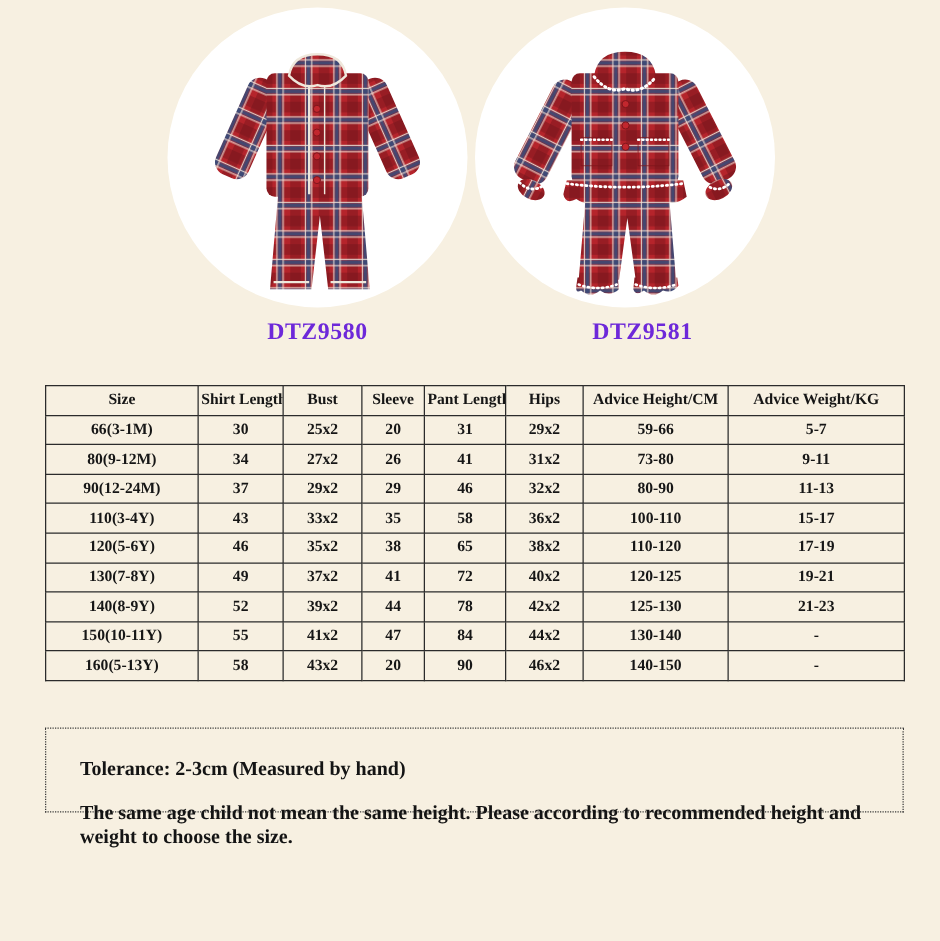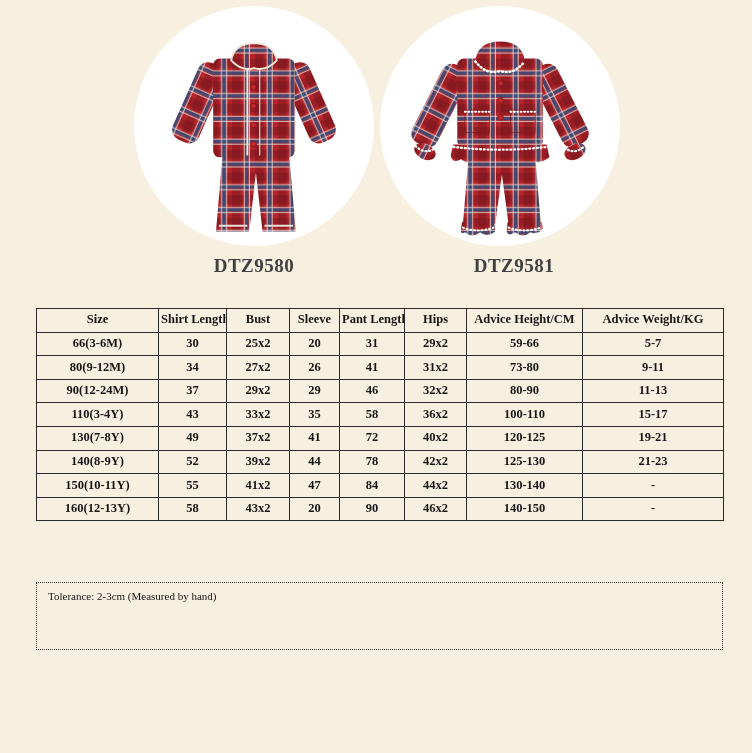--- a/index.html
+++ b/index.html
@@ -15,21 +15,21 @@
   .product-circle{
     position:absolute;top:6px;width:240px;height:240px;
     background:#ffffff;border-radius:50%;
     display:flex;align-items:center;justify-content:center;
   }
   .circle-left{left:134px;}
   .circle-right{left:380px;}
   .product-circle svg{width:226px;height:226px;display:block;}
   .code-label{
     position:absolute;top:255px;width:240px;text-align:center;
-    font-weight:bold;font-size:19px;letter-spacing:.5px;color:#404040;
+    font-weight:bold;font-size:19px;letter-spacing:.5px;color:#6d28d9;
   }
   .code-left{left:134px;}
   .code-right{left:394px;}
   table.size-table{
     position:absolute;left:36px;top:308px;width:687px;
     border-collapse:collapse;table-layout:fixed;
     font-family:Liberation Serif, serif;
   }
   table.size-table th,table.size-table td{
     border:1px solid #2b2b2b;
@@ -37,21 +37,21 @@
     padding:0 2px;height:22.6px;line-height:1.1;
     background:#f7f0e1;color:#161616;
     overflow:hidden;white-space:nowrap;
   }
   .note-box{
     position:absolute;left:36px;top:582px;width:687px;height:68px;
     box-sizing:border-box;border:1px dotted #3a3a3a;
     padding:7px 11px 0 11px;background:#f7f0e1;
   }
   .note-box p{
-    margin:0;font-weight:normal;font-size:11px;color:#141414;line-height:1.2;
+    margin:16px;font-weight:bold;font-size:16px;color:#141414;line-height:1.2;
   }
   .note-box p + p{margin-top:15px;}
 </style>
 </head>
 <body>
 
 <div class="page">
 
   <div class="product-circle circle-left">
     <svg viewBox="0 0 238 238" aria-hidden="true">
@@ -165,21 +165,21 @@
           <th>Bust</th>
           <th>Sleeve</th>
           <th>Pant Length</th>
           <th>Hips</th>
           <th>Advice Height/CM</th>
           <th>Advice Weight/KG</th>
         </tr>
       </thead>
       <tbody>
         <tr>
-          <td>66(3-6M)</td>
+          <td>66(3-1M)</td>
           <td>30</td>
           <td>25x2</td>
           <td>20</td>
           <td>31</td>
           <td>29x2</td>
           <td>59-66</td>
           <td>5-7</td>
         </tr>
         <tr>
           <td>80(9-12M)</td>
@@ -205,20 +205,30 @@
           <td>110(3-4Y)</td>
           <td>43</td>
           <td>33x2</td>
           <td>35</td>
           <td>58</td>
           <td>36x2</td>
           <td>100-110</td>
           <td>15-17</td>
         </tr>
         <tr>
+          <td>120(5-6Y)</td>
+          <td>46</td>
+          <td>35x2</td>
+          <td>38</td>
+          <td>65</td>
+          <td>38x2</td>
+          <td>110-120</td>
+          <td>17-19</td>
+        </tr>
+        <tr>
           <td>130(7-8Y)</td>
           <td>49</td>
           <td>37x2</td>
           <td>41</td>
           <td>72</td>
           <td>40x2</td>
           <td>120-125</td>
           <td>19-21</td>
         </tr>
         <tr>
@@ -235,29 +245,30 @@
           <td>150(10-11Y)</td>
           <td>55</td>
           <td>41x2</td>
           <td>47</td>
           <td>84</td>
           <td>44x2</td>
           <td>130-140</td>
           <td>-</td>
         </tr>
         <tr>
-          <td>160(12-13Y)</td>
+          <td>160(5-13Y)</td>
           <td>58</td>
           <td>43x2</td>
           <td>20</td>
           <td>90</td>
           <td>46x2</td>
           <td>140-150</td>
           <td>-</td>
         </tr>
       </tbody>
     </table>
 
   <div class="note-box">
     <p>Tolerance: 2-3cm (Measured by hand)</p>
+    <p>The same age child not mean the same height. Please according to recommended height and weight to choose the size.</p>
   </div>
 
 </div>
 
 </body></html>

